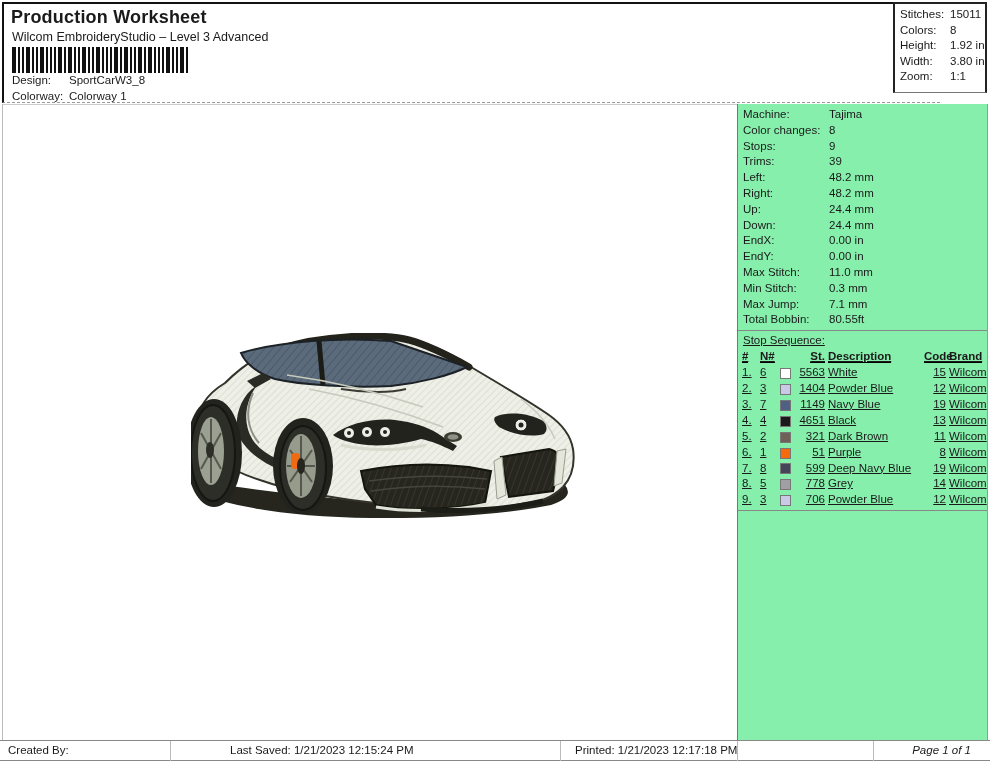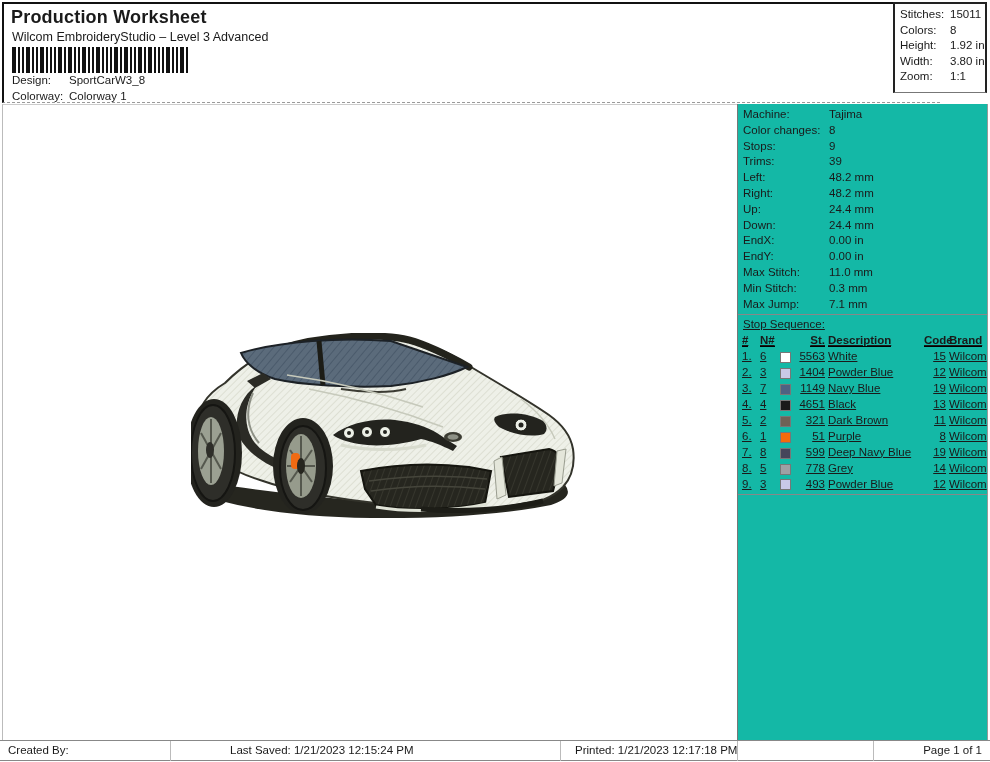--- a/index.html
+++ b/index.html
@@ -23,41 +23,41 @@
     border:2px solid #222; border-bottom:1px solid #777; padding:3px 0 0 5px; }
   .stats-box .row { display:grid; grid-template-columns:50px 1fr; font-size:11.5px; line-height:15.5px; }
 
   
   .canvas { position:absolute; left:2px; top:104px; width:735px; height:636px;
     border-left:1px solid #bbb; border-top:1px solid #ccc; background:#fff; }
   .car { position:absolute; left:188px; top:228px; }
 
   
   .panel { position:absolute; left:737px; top:104px; width:251px; height:636px;
-    border-left:1px solid #777; border-right:1px solid #999; background:#14b8a6; overflow:hidden; }
+    border-left:1px solid #777; border-right:1px solid #999; background:#86efac; overflow:hidden; }
   .m-grid { padding:3px 0 2px 5px; }
   .m-grid .row { display:grid; grid-template-columns:86px 1fr; font-size:11.5px; line-height:15.8px; }
   .stop-sec { border-top:1px solid #888;text-decoration:underline; }
   .stop-title { font-size:11.5px; line-height:15px; padding:2px 0 1px 5px; }
   .seq-head, .seq-row { display:grid; grid-template-columns:15px 17px 15px 27px 93px 22px 43px;
     column-gap:3px; padding-left:4px; font-size:11.5px; line-height:15.9px; align-items:center; }
   .seq-head { font-weight:bold; }
   .seq-head span.u { border-bottom:1.5px solid #000; justify-self:start; line-height:13px; margin-top:2px;}
   .c-right { text-align:right; }
   .sw { width:11px; height:11px; display:inline-block; border:1px solid #777; margin-top:1px; }
   .seq-rows-wrap { border-bottom:1px solid #888; padding-bottom:2px; }
 
   
   .footer { position:absolute; left:0; top:740px; width:990px; height:21px;
     border-top:1px solid #888; border-bottom:1px solid #888; font-size:11.5px;text-align:center; }
   .footer .txt { position:absolute; top:3px; }
   .f-created { left:8px; }
   .f-saved { left:230px; }
   .f-printed { left:575px; }
-  .f-page { right:8px; }
+  .f-page { right:19px;font-style:italic; }
   .f-tick { position:absolute; top:0; width:0; height:20px; border-left:1px solid #bbb; }
 </style>
 </head>
 <body>
 
 <div class="page">
 
   <div class="header-box">
     <div class="hb-title">Production Worksheet</div>
     <div class="hb-sub">Wilcom EmbroideryStudio – Level 3 Advanced</div>
@@ -300,20 +300,24 @@
         <div class="row">
           <span class="k">Min Stitch:</span>
           <span class="v">0.3 mm</span>
         </div>
 
         <div class="row">
           <span class="k">Max Jump:</span>
           <span class="v">7.1 mm</span>
         </div>
 
+        <div class="row">
+          <span class="k">Total Bobbin:</span>
+          <span class="v">80.55ft</span>
+        </div>
 
     </div>
 
     <div class="stop-sec">
       <div class="stop-title">Stop Sequence:</div>
       <div class="seq-head">
         <span><span class="u">#</span></span>
         <span><span class="u">N#</span></span>
         <span></span>
         <span class="c-right"><span class="u">St.</span></span>
@@ -400,21 +404,21 @@
             <span class="c-right">778</span>
             <span>Grey</span>
             <span class="c-right">14</span>
             <span>Wilcom</span>
           </div>
 
           <div class="seq-row">
             <span>9.</span>
             <span>3</span>
             <span class="sw" style="background-color: rgb(201, 201, 232);"></span>
-            <span class="c-right">493</span>
+            <span class="c-right">706</span>
             <span>Powder Blue</span>
             <span class="c-right">12</span>
             <span>Wilcom</span>
           </div>
 
       </div>
     </div>
   </div>
 
   <div class="footer">

